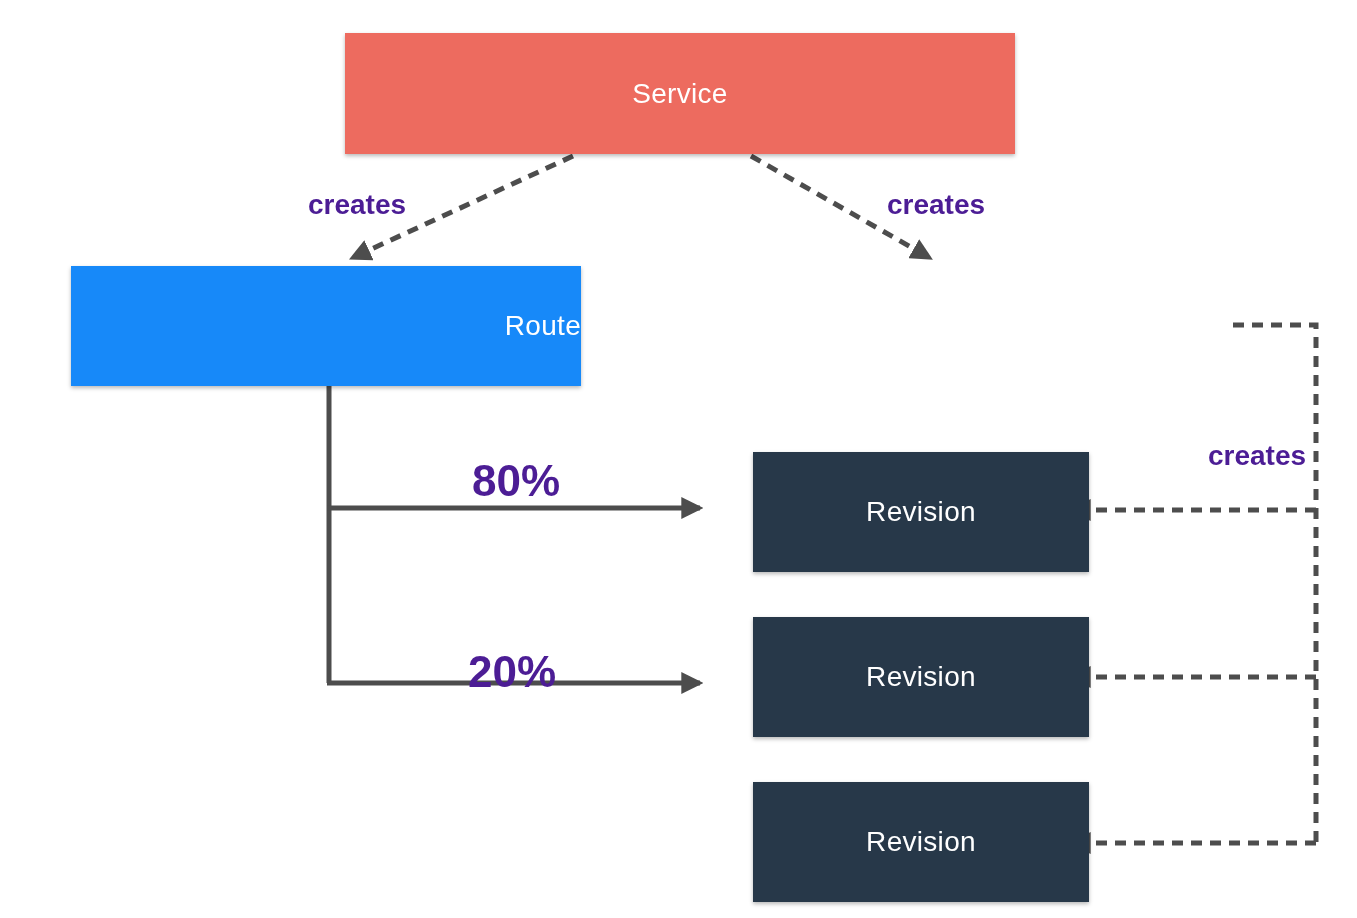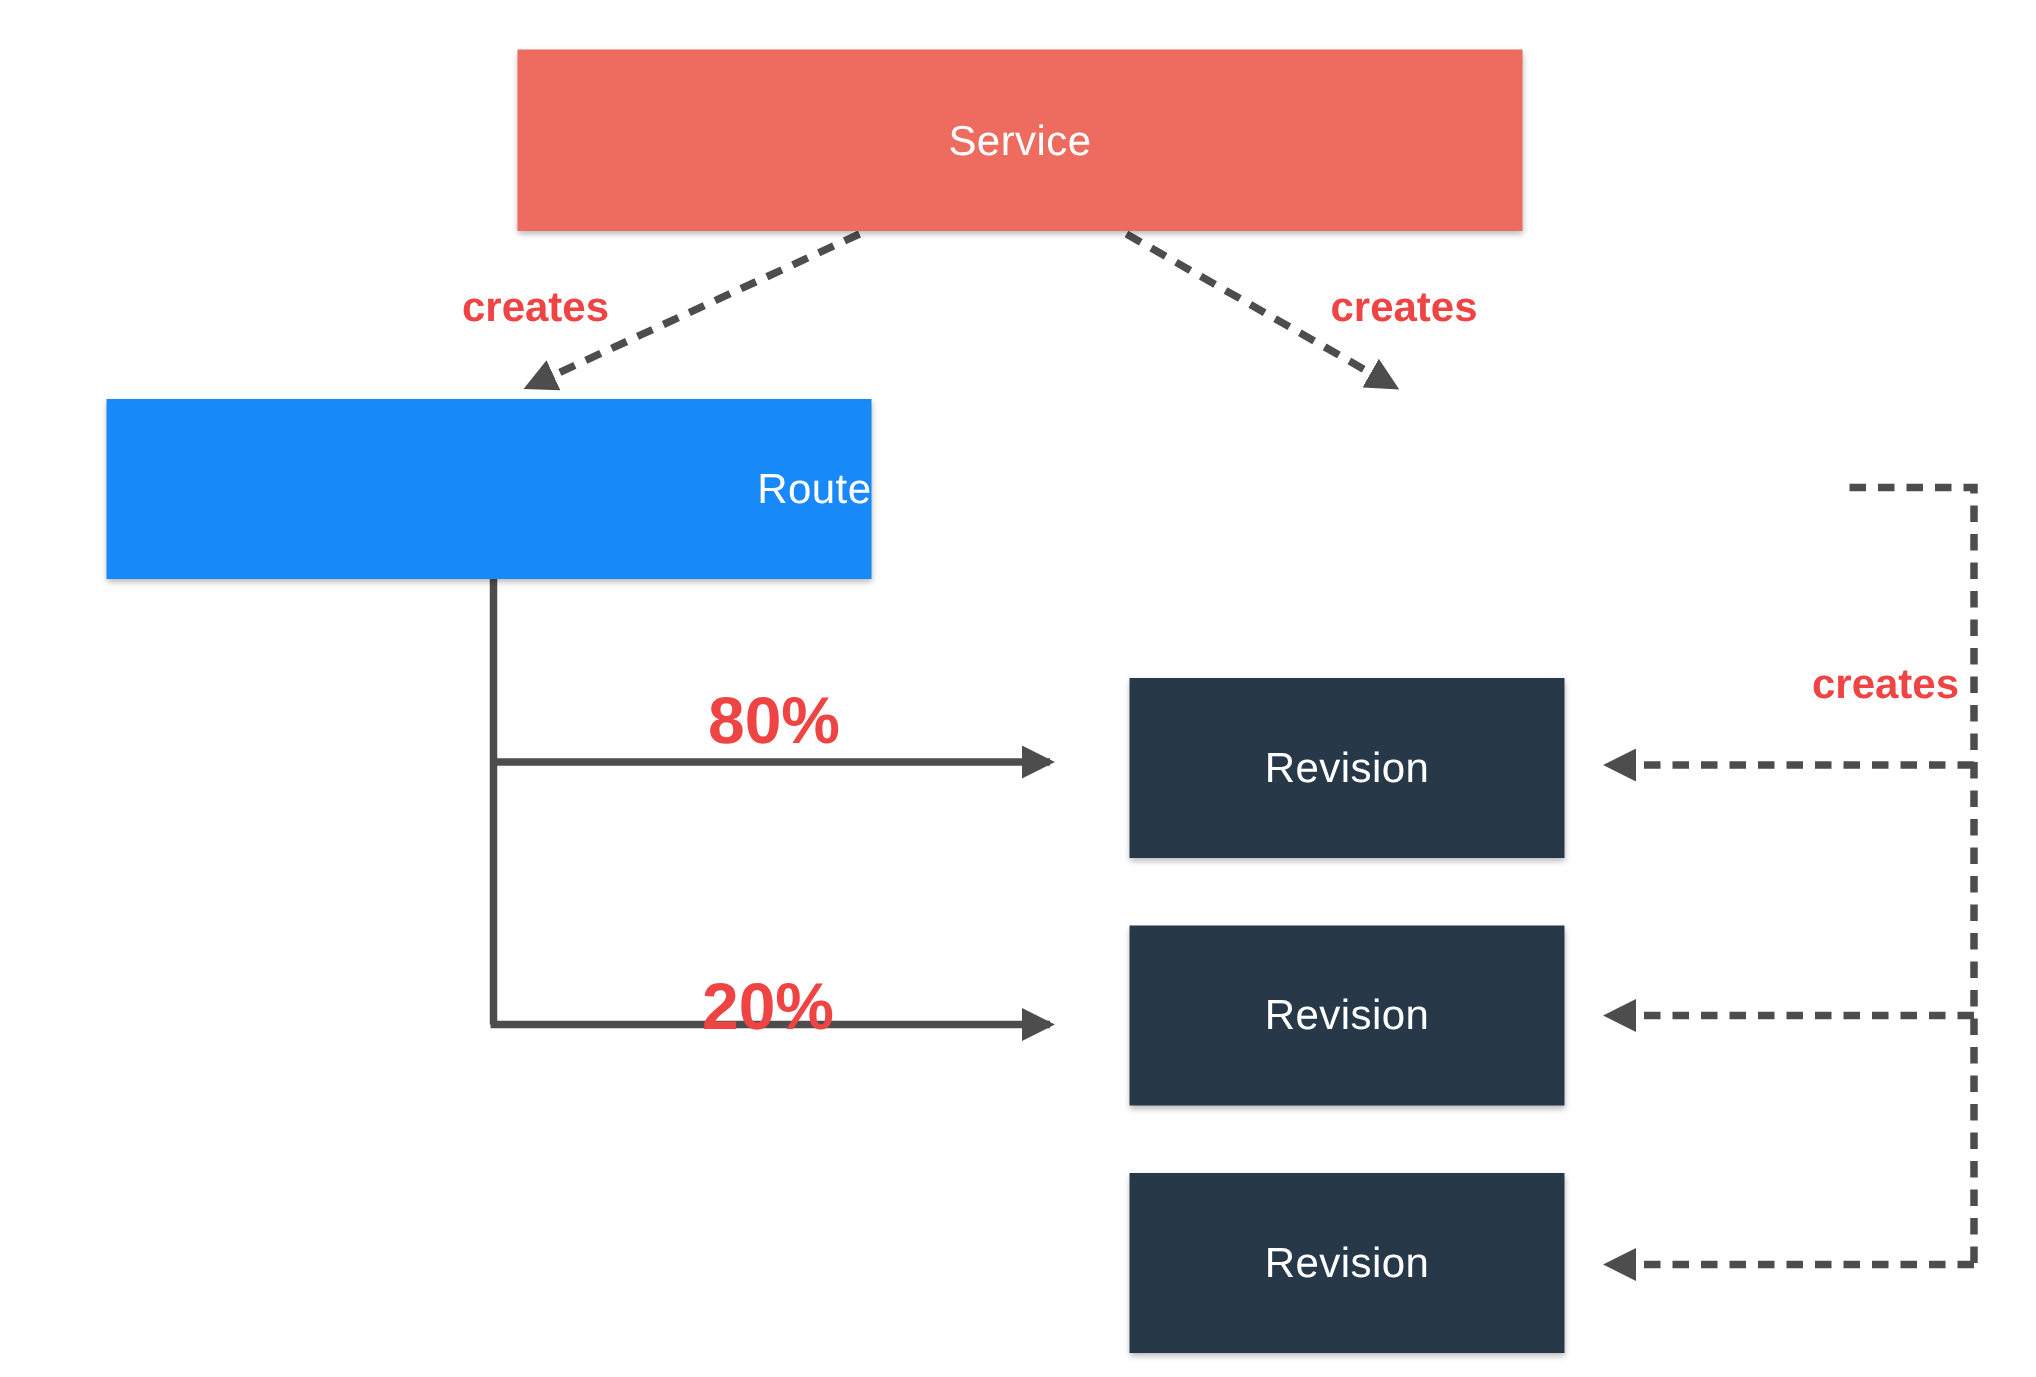--- a/index.html
+++ b/index.html
@@ -44,31 +44,31 @@
     background: #1789f9;
     justify-content: flex-end;
   }
   .node-configuration {
     left: 722px; top: 266px;
     width: 510px; height: 120px;
     background: #1789f9;
   }
   .node-revision {
     left: 753px;
-    width: 290px; height: 120px;
+    width: 336px; height: 120px;
     background: #273849;
   }
   .node-revision-1 { top: 452px; }
   .node-revision-2 { top: 617px; }
   .node-revision-3 { top: 782px; }
   .edge-label {
     position: absolute;
     transform: translateX(-50%);
     font-weight: bold;
-    color: #ef4444;
+    color: #4c1d95;
     font-size: 28px;
     white-space: nowrap;
   }
   .edge-label-creates-route   { left: 357px;  top: 189px; }
   .edge-label-creates-config  { left: 936px;  top: 189px; }
   .edge-label-creates-side    { left: 1257px; top: 440px; }
   .edge-label-pct {
     font-size: 44px;
   }
   .edge-label-pct-80 { left: 516px; top: 456px; }

